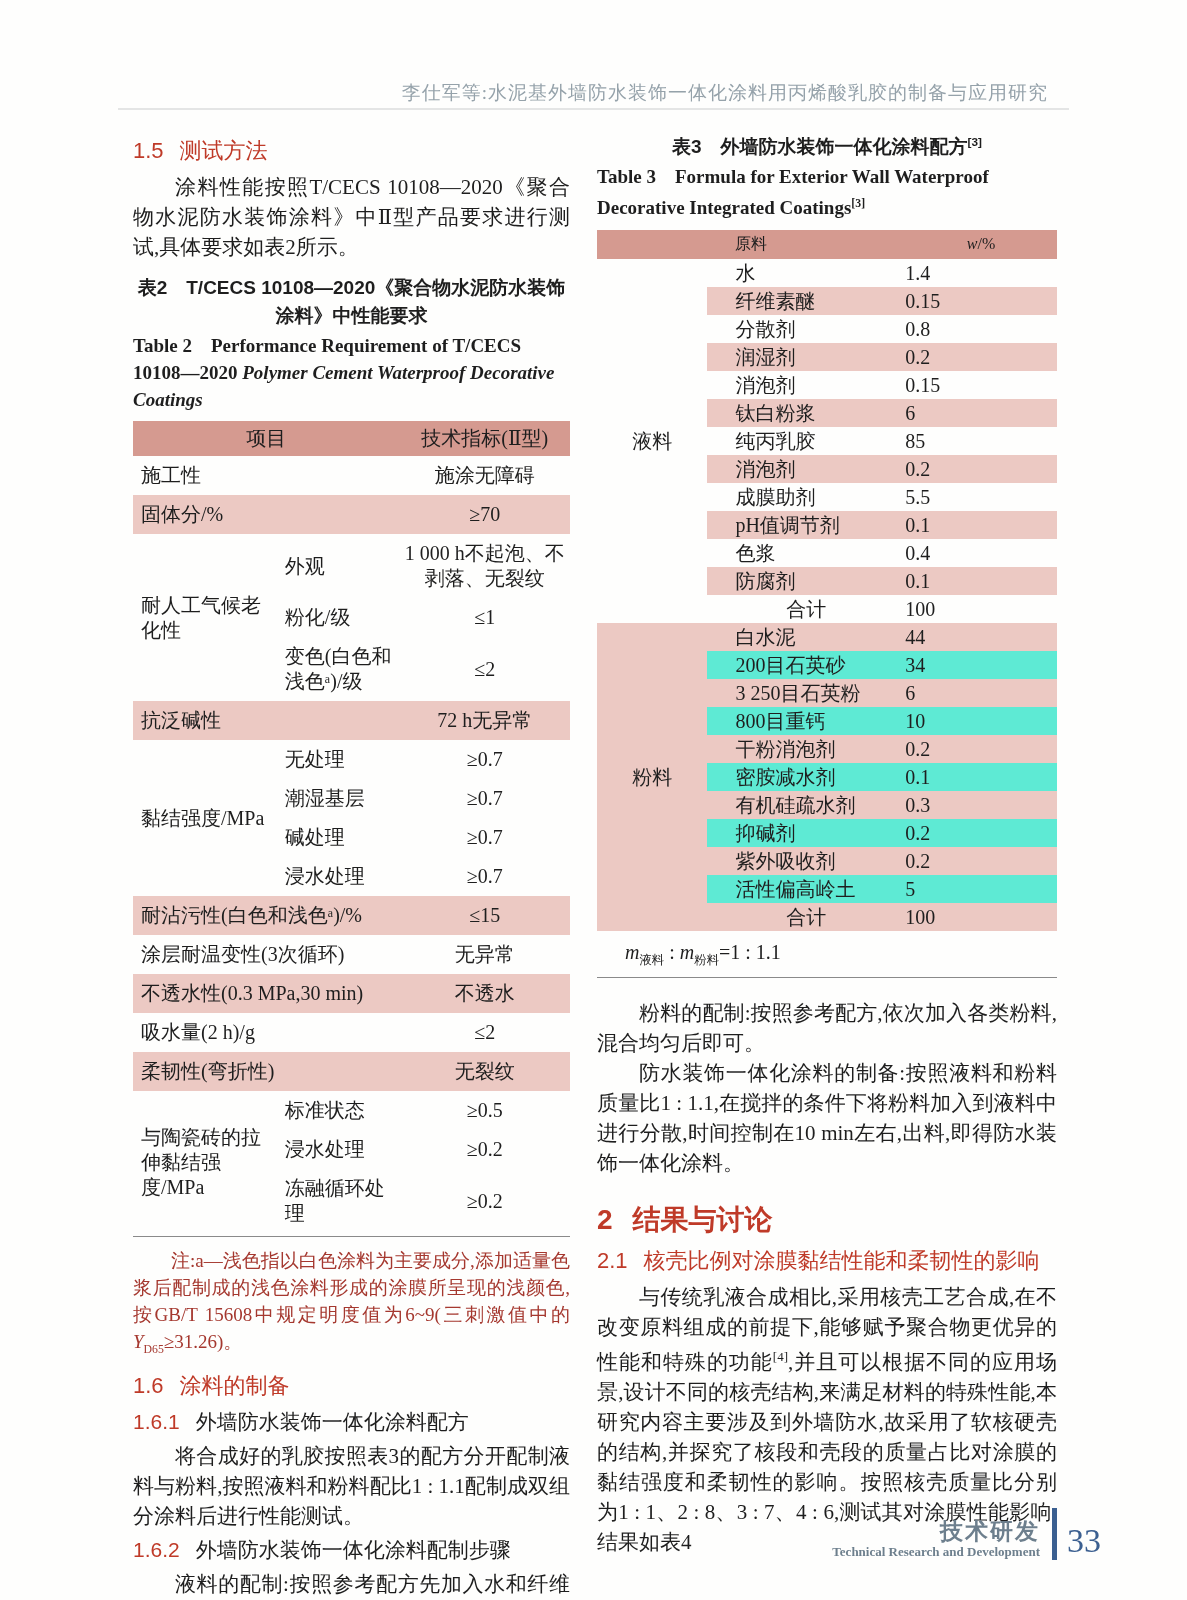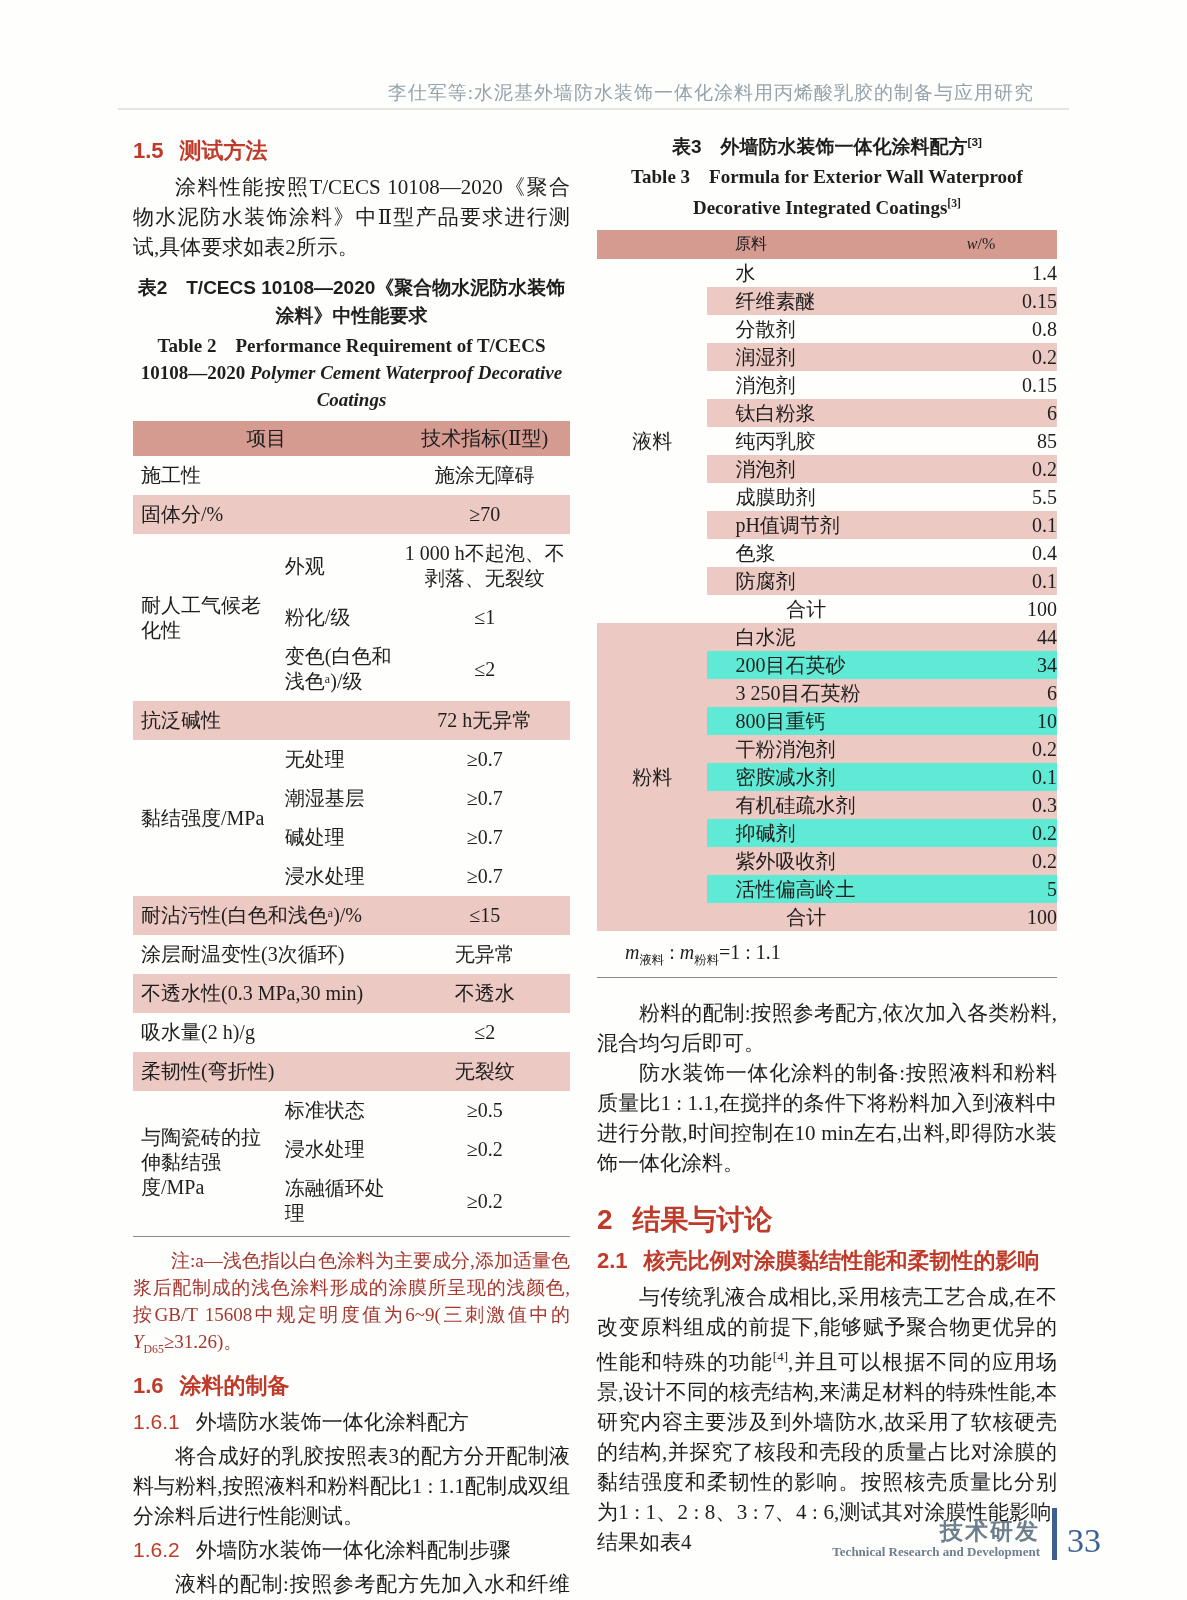--- a/index.html
+++ b/index.html
@@ -1,58 +1,58 @@
 <!DOCTYPE html>
 <html style="--band: #d59a90; --stripe: #ecc9c3; --heading-red: #bf3a28; --note-red: #a5382f; --head-gray: #95a2aa; --footer-gray: #6d7f8d; --footer-blue: #3b5f90; --rule-gray: #8a8a8a;"><head>
 <meta charset="utf-8">
 <style>
   *{margin:0;padding:0;box-sizing:border-box}
   html,body{background:#ffffff}
   .page{position:relative;width:1187px;height:1600px;background:#fefefd;
         font-family:"Liberation Serif","DejaVu Serif",serif;color:#1e1e1e;overflow:hidden}
-  .running-head{position:absolute;top:80px;left:133px;right:153px;text-align:right;
+  .running-head{position:absolute;top:80px;left:133px;right:139px;text-align:right;
         font-size:19px;color:var(--head-gray);letter-spacing:1px}
   .head-rule{position:absolute;top:108px;left:118px;right:118px;height:2px;background:#e4e5e5}
   .col{position:absolute;top:128px}
   .col-left{left:133px;width:437px}
   .col-right{left:597px;width:460px}
   .body{font-size:21px;line-height:30px;text-align:justify}
   .indent{text-indent:2em}
   .formula-line{font-size:21px;line-height:32px;text-indent:1.6em;margin-bottom:4px}
   sub{font-size:0.62em}
   sup{font-size:0.62em}
   .sec{font-family:"Liberation Sans","DejaVu Sans",sans-serif;color:var(--heading-red);
-       font-size:22px;font-weight:bold;line-height:30px;margin:8px 0 6px}
+       font-size:22px;font-weight:normal;line-height:30px;margin:8px 0 6px}
   .sec .num{margin-right:16px}
   .subsec{font-family:"Liberation Sans","DejaVu Sans",sans-serif;font-size:21px;font-weight:normal;
        line-height:30px;margin:4px 0 4px;color:#1e1e1e}
   .subsec .num{color:var(--heading-red);margin-right:16px}
   .sec2{font-family:"Liberation Sans","DejaVu Sans",sans-serif;color:var(--heading-red);
        font-size:28px;font-weight:bold;line-height:36px;margin:24px 0 8px}
   .sec2 .num{margin-right:20px}
   .cap-cn{font-family:"Liberation Sans","DejaVu Sans",sans-serif;font-weight:bold;font-size:19px;
        line-height:28px;text-align:center;margin-top:12px}
-  .cap-en{font-weight:bold;font-size:19px;line-height:27px;text-align:center;margin:2px 0 8px}
+  .cap-en{font-weight:bold;font-size:19px;line-height:27px;margin:2px 0 8px}
   table{border-collapse:collapse;width:100%}
   .t2 th{background:var(--band);font-weight:normal;font-size:20px;padding:4px 0}
   .t2 td{font-size:20px;padding:7px 0;vertical-align:middle;line-height:25px}
   .t2 tr.stripe td{background:var(--stripe)}
   .t2 td.group{text-align:left;padding-left:8px}
   .t2 td.item-top{text-align:left;padding-left:8px}
   .t2 td.item-sub{text-align:left;padding-left:12px}
   .t2 td.val{text-align:center}
   .rule{height:1px;background:var(--rule-gray);margin:3px 0 10px}
   .note{font-size:19px;line-height:27px;color:var(--note-red);text-align:justify;
         text-indent:2em;margin-bottom:8px}
   .t3 th{background:var(--band);font-weight:normal;font-size:16px;padding:4px 0}
   .t3 td{font-size:20px;padding:2px 0;vertical-align:middle;line-height:24px}
   .t3 td.group{text-align:center}
   .t3 td.name{text-align:left;padding-left:28px}
   .t3 td.total{text-align:center;padding-left:0}
-  .t3 td.val{text-align:right}
+  .t3 td.val{text-align:left}
   .t3 td.pink{background:var(--stripe)}
   .t3 td.white{background:#5eead4}
   .ratio-line{font-size:20px;line-height:28px;margin:7px 0 2px;padding-left:28px}
   .footer{position:absolute;right:86px;bottom:40px;display:flex;align-items:flex-end}
   .f-labels{text-align:right}
   .f-cn{font-family:"Liberation Sans","DejaVu Sans",sans-serif;font-weight:bold;font-size:23px;
         color:var(--footer-gray);letter-spacing:2px;line-height:26px}
   .f-en{font-size:13px;color:var(--footer-gray);font-weight:bold;line-height:16px}
   .f-bar{width:5px;height:52px;background:var(--footer-blue);margin:0 10px 0 12px}
   .f-num{font-size:34px;color:var(--footer-blue)}

